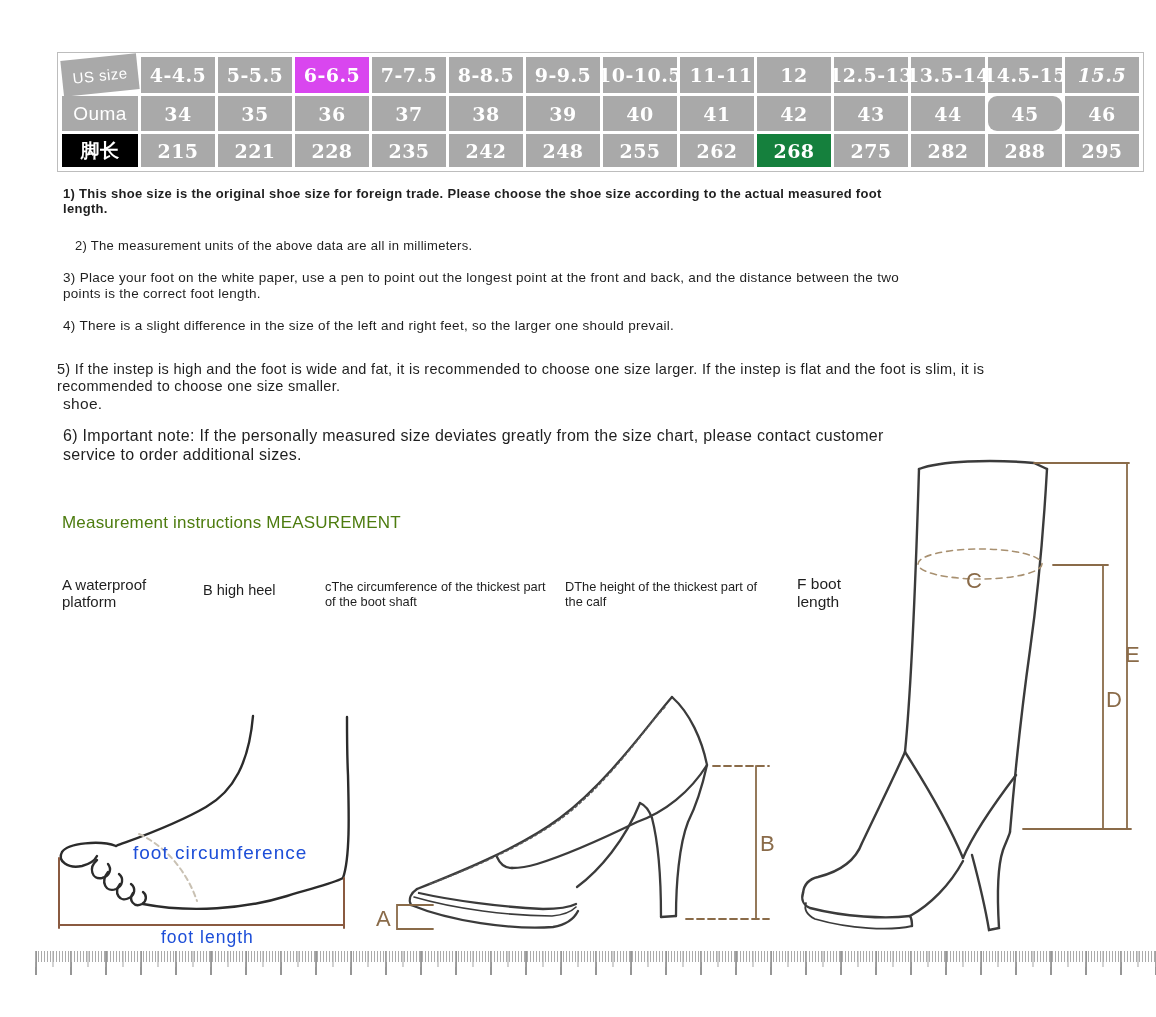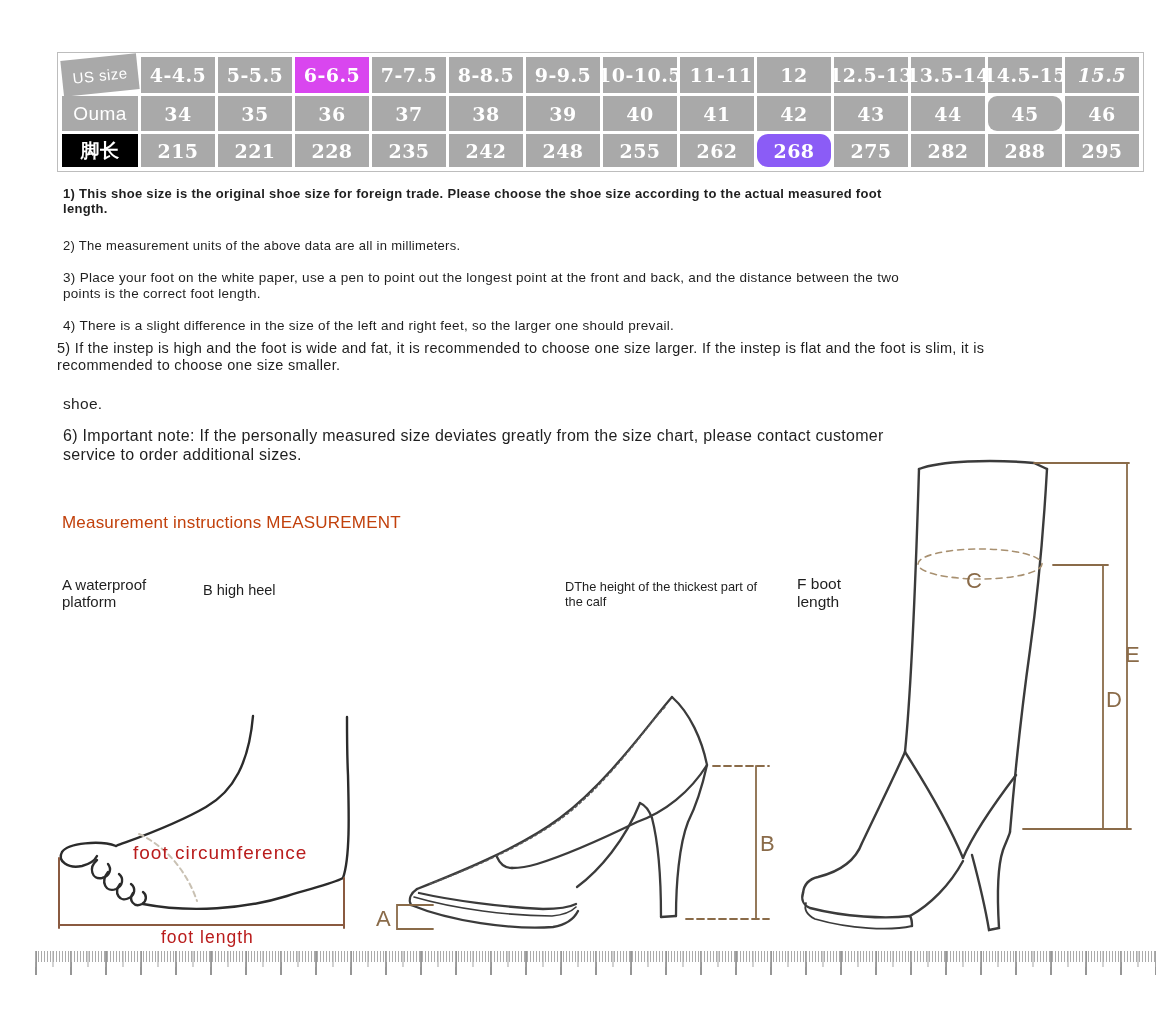--- a/index.html
+++ b/index.html
@@ -24,37 +24,37 @@
     font-family:"DejaVu Serif",serif;font-weight:bold;font-size:19px;
     letter-spacing:0.5px;white-space:nowrap;
   }
   .cell.head{font-family:"Liberation Sans",sans-serif;font-weight:normal;}
   .head.r0{font-size:15px;transform:rotate(-6deg);}
   .head.r1{font-size:19px;}
   .head.r2{font-size:19px;font-weight:bold;}
   
   .note{position:absolute;line-height:1.18;letter-spacing:0.3px;}
   .n1{left:63px;top:186px;width:860px;font-size:13px;font-weight:bold;}
-  .n2{left:63px;top:238px;width:860px;font-size:13px;}
+  .n2{left:75px;top:238px;width:860px;font-size:13px;}
   .n3{left:63px;top:270px;width:838px;font-size:13.5px;}
   .n4{left:63px;top:318px;width:900px;font-size:13.5px;}
-  .n5{left:57px;top:340px;width:985px;font-size:14.5px;}
+  .n5{left:57px;top:361px;width:985px;font-size:14.5px;}
   .n5tail{left:63px;top:395px;font-size:15.5px;}
   .n6{left:63px;top:427px;width:865px;font-size:16px;}
   
   .m-heading{
-    position:absolute;left:62px;top:513px;font-size:17px;color:#c2410c;letter-spacing:0.2px;
+    position:absolute;left:62px;top:513px;font-size:17px;color:#4d7c0f;letter-spacing:0.2px;
   }
   .legend{position:absolute;line-height:1.15;}
   .l0{left:62px;top:576px;width:122px;font-size:15px;}
   .l1{left:203px;top:582px;width:120px;font-size:14.5px;}
   .l2{left:325px;top:580px;width:226px;font-size:12.8px;}
   .l3{left:565px;top:580px;width:200px;font-size:12.8px;}
   .l4{left:797px;top:575px;width:66px;font-size:15.5px;}
-  .foot-label{position:absolute;color:#b91c1c;letter-spacing:1px;}
+  .foot-label{position:absolute;color:#1d4ed8;letter-spacing:1px;}
   .fl-circ{left:133px;top:842px;font-size:19px;}
   .fl-len{left:161px;top:927px;font-size:17.5px;}
   
   .sketch{position:absolute;left:0;top:440px;width:1156px;height:520px;}
   .sketch text{font-family:"Liberation Sans",sans-serif;font-size:22px;fill:#8a6b49;}
   
   .ruler{
     position:absolute;left:35px;top:951px;width:1121px;height:24px;
     background-image:
       linear-gradient(90deg,#ababab 0 1px,transparent 1px),
@@ -101,39 +101,40 @@
         <div class="cell" style="background: rgb(169, 169, 169);">46</div>
         <div class="cell head r2" style="background: #000000;">脚长</div>
         <div class="cell" style="background: rgb(169, 169, 169);">215</div>
         <div class="cell" style="background: rgb(169, 169, 169);">221</div>
         <div class="cell" style="background: rgb(169, 169, 169);">228</div>
         <div class="cell" style="background: rgb(169, 169, 169);">235</div>
         <div class="cell" style="background: rgb(169, 169, 169);">242</div>
         <div class="cell" style="background: rgb(169, 169, 169);">248</div>
         <div class="cell" style="background: rgb(169, 169, 169);">255</div>
         <div class="cell" style="background: rgb(169, 169, 169);">262</div>
-        <div class="cell" style="background: #8b5cf6; border-radius: 11px;">268</div>
+        <div class="cell" style="background: #15803d;">268</div>
         <div class="cell" style="background: rgb(169, 169, 169);">275</div>
         <div class="cell" style="background: rgb(169, 169, 169);">282</div>
         <div class="cell" style="background: rgb(169, 169, 169);">288</div>
         <div class="cell" style="background: rgb(169, 169, 169);">295</div>
       </div>
   </div>
 
   <div class="note n1">1) This shoe size is the original shoe size for foreign trade. Please choose the shoe size according to the actual measured foot length.</div>
   <div class="note n2">2) The measurement units of the above data are all in millimeters.</div>
   <div class="note n3">3) Place your foot on the white paper, use a pen to point out the longest point at the front and back, and the distance between the two points is the correct foot length.</div>
   <div class="note n4">4) There is a slight difference in the size of the left and right feet, so the larger one should prevail.</div>
   <div class="note n5">5) If the instep is high and the foot is wide and fat, it is recommended to choose one size larger. If the instep is flat and the foot is slim, it is recommended to choose one size smaller.</div>
   <div class="note n5tail">shoe.</div>
   <div class="note n6">6) Important note: If the personally measured size deviates greatly from the size chart, please contact customer service to order additional sizes.</div>
 
   <div class="m-heading">Measurement instructions MEASUREMENT</div>
   <div class="legend l0">A waterproof platform</div>
   <div class="legend l1">B high heel</div>
+  <div class="legend l2">cThe circumference of the thickest part of the boot shaft</div>
   <div class="legend l3">DThe height of the thickest part of the calf</div>
   <div class="legend l4">F boot length</div>
 
   <svg class="sketch" viewBox="0 440 1156 520">
 
     <g fill="none" stroke="#2b2b2b" stroke-width="2.4" stroke-linecap="round">
       <path d="M 253 716 C 249 762 234 791 206 807 C 175 825 140 837 116 846"></path>
       <path d="M 116 846 C 100 840 68 843 62 852 C 57 861 68 869 82 866 C 90 864 95 860 97 856"></path>
       <path d="M 97 860 C 88 868 92 880 102 878 C 110 876 112 869 108 864"></path>
       <path d="M 108 872 C 100 882 106 893 116 889 C 123 886 124 878 119 874"></path>

